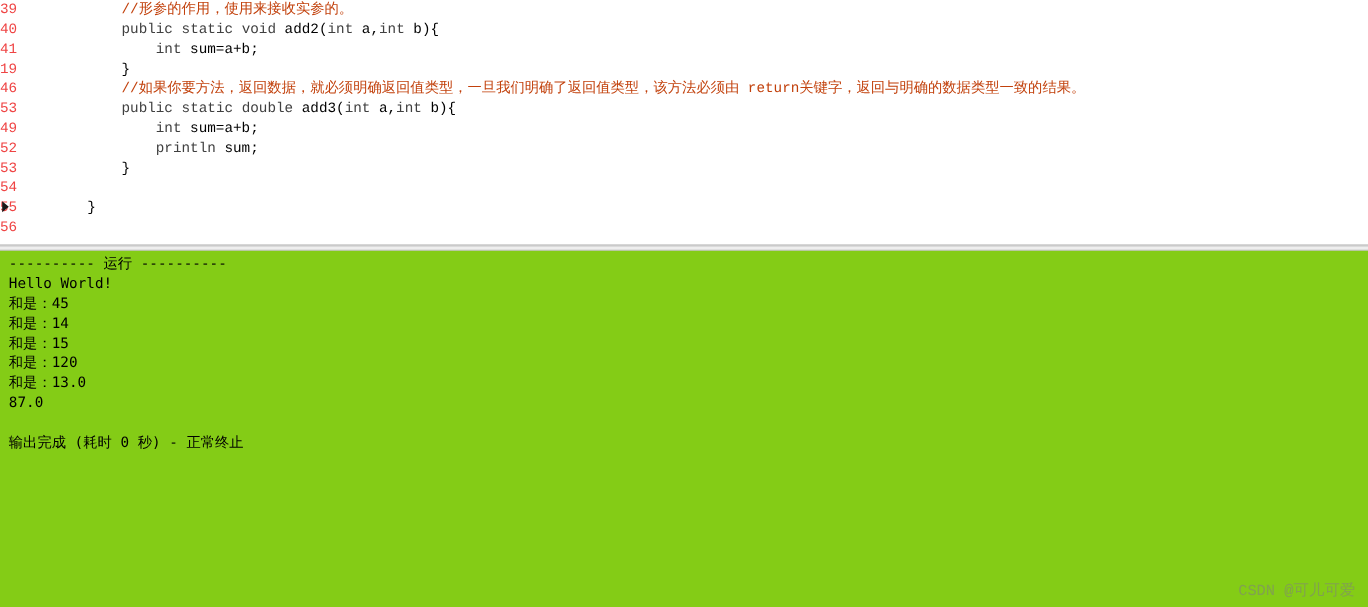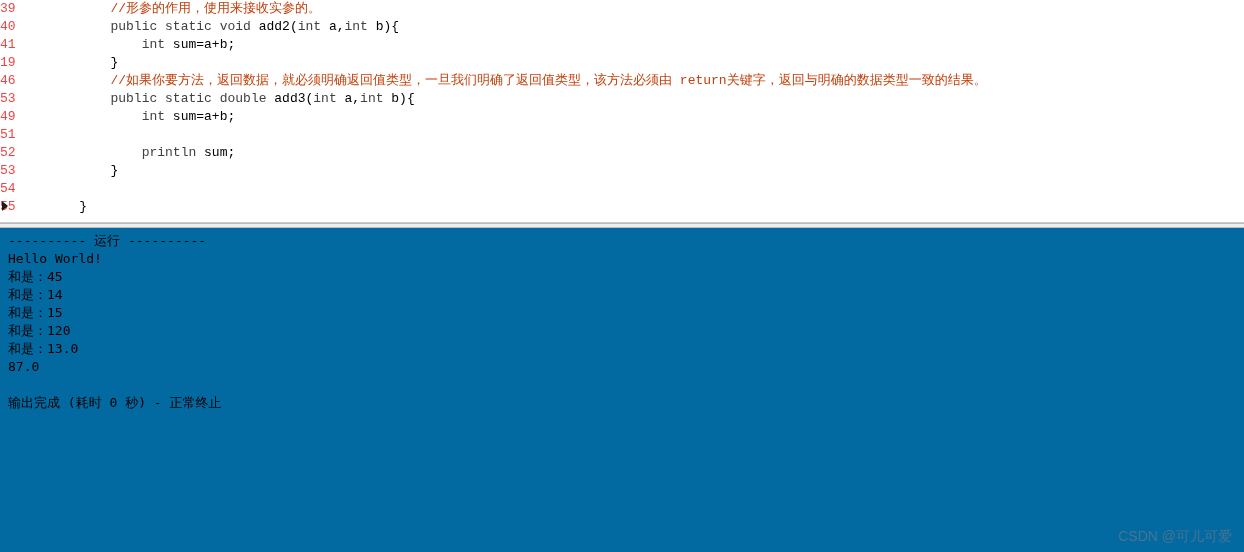--- a/index.html
+++ b/index.html
@@ -53,54 +53,54 @@
   .cls { color: #c00000; }
   .splitter {
     height: 5px;
     background: #eee;
     border-top: 1px solid #bbb;
     border-bottom: 1px solid #bbb;
     cursor: row-resize;
   }
   .console-pane {
     flex: 1;
-    background: #0369a1;
+    background: #84cc16;
     padding: 4px 8px 4px 8px;
     font-family: "SimSun", "Consolas", monospace;
     font-size: 13px;
     line-height: 18px;
     white-space: pre;
     color: #000;
   }
   .watermark {
     position: absolute;
     right: 12px;
     bottom: 6px;
     color: rgba(128,128,128,0.55);
-    font-family: Liberation Sans, sans-serif;
+    font-family: Liberation Mono, monospace;
     font-size: 14px;
     pointer-events: none;
   }
 </style>
 </head>
 <body>
 
 <div class="editor-pane" id="editor">
     <div class="code-line"><div class="gutter">39</div><div class="code">        <span class="comment">//形参的作用，使用来接收实参的。</span></div></div>
     <div class="code-line"><div class="gutter">40</div><div class="code">        <span class="kw">public</span> <span class="kw">static</span> <span class="kw">void</span> add2(<span class="kw">int</span> a,<span class="kw">int</span> b){</div></div>
     <div class="code-line"><div class="gutter">41</div><div class="code">            <span class="kw">int</span> sum=a+b;</div></div>
     <div class="code-line"><div class="gutter">19</div><div class="code">        }</div></div>
     <div class="code-line"><div class="gutter">46</div><div class="code">        <span class="comment">//如果你要方法，返回数据，就必须明确返回值类型，一旦我们明确了返回值类型，该方法必须由 return关键字，返回与明确的数据类型一致的结果。</span></div></div>
     <div class="code-line"><div class="gutter">53</div><div class="code">        <span class="kw">public</span> <span class="kw">static</span> <span class="kw">double</span> add3(<span class="kw">int</span> a,<span class="kw">int</span> b){</div></div>
     <div class="code-line"><div class="gutter">49</div><div class="code">            <span class="kw">int</span> sum=a+b;</div></div>
-    <div class="code-line"><div class="gutter">51</div><div class="code"></div></div>
     <div class="code-line"><div class="gutter">52</div><div class="code">            <span class="kw">println</span> sum;</div></div>
     <div class="code-line"><div class="gutter">53</div><div class="code">        }</div></div>
     <div class="code-line"><div class="gutter">54</div><div class="code"></div></div>
     <div class="code-line"><div class="gutter">55<span class="marker"></span></div><div class="code">    }</div></div>
+    <div class="code-line"><div class="gutter">56</div><div class="code"></div></div>
   </div>
 <div class="splitter"></div>
 <div class="console-pane" id="console">---------- 运行 ----------
 Hello World!
 和是：45
 和是：14
 和是：15
 和是：120
 和是：13.0
 87.0

